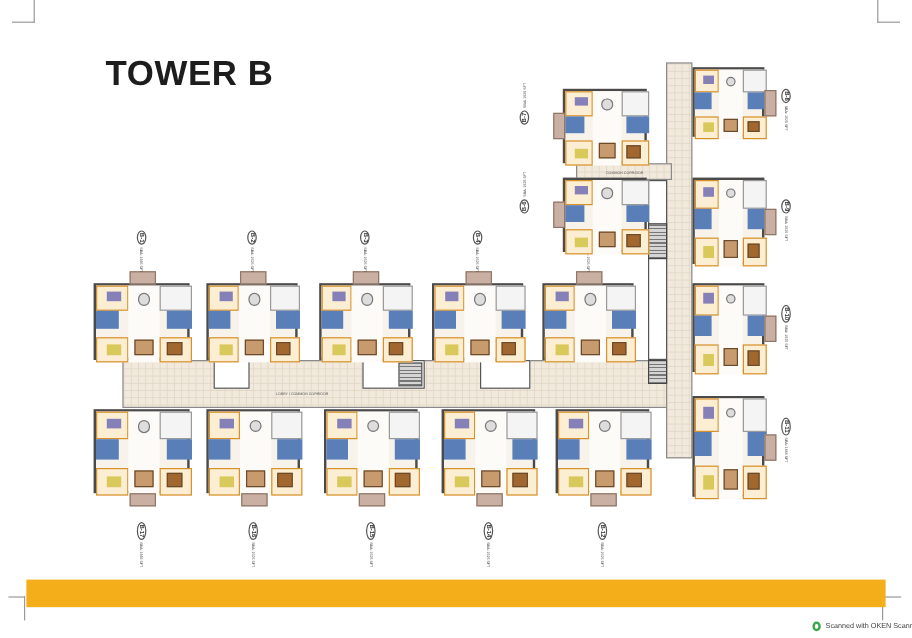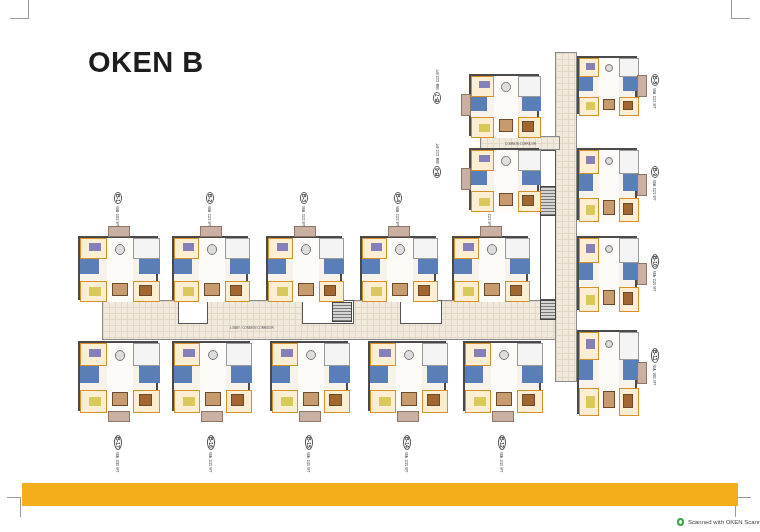--- a/index.html
+++ b/index.html
@@ -47,21 +47,21 @@
   .tag .area { font-size: 3px; }
 </style>
 </head>
 <body>
 
 <div class="crop tl"></div>
 <div class="crop tr"></div>
 <div class="crop bl"></div>
 <div class="crop br"></div>
 
-<h1 class="title">OKEN B</h1>
+<h1 class="title">TOWER B</h1>
 
 <div id="plan">
 
   <div class="corr" style="left:102px;top:300px;width:460px;height:40px;"></div>
   <span class="corr-label" style="left:230px;top:326px;">LOBBY / COMMON CORRIDOR</span>
 
   <div class="corr" style="left:555px;top:52px;width:22px;height:330px;"></div>
 
   <div class="corr" style="left:480px;top:136px;width:80px;height:14px;"></div>
   <span class="corr-label" style="left:505px;top:142px;">COMMON CORRIDOR</span>

